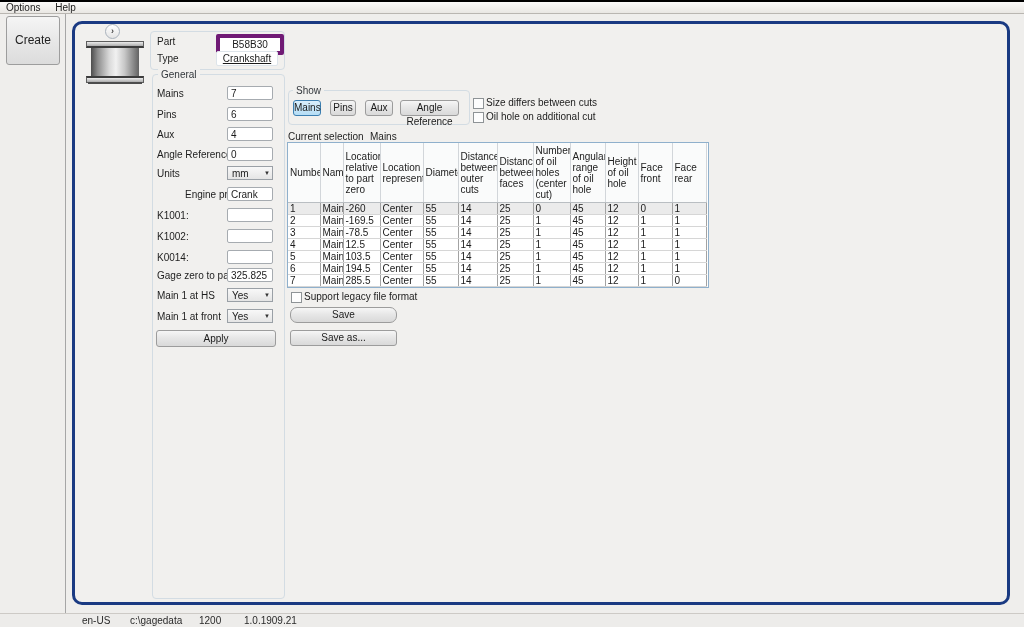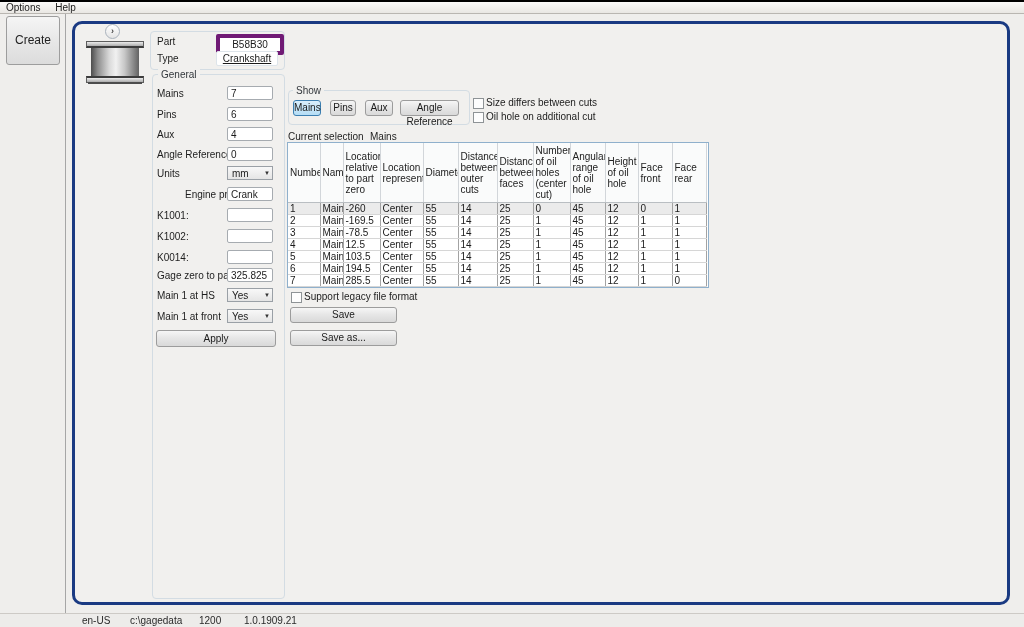--- a/index.html
+++ b/index.html
@@ -303,21 +303,21 @@
           <td>12</td>
           <td>1</td>
           <td>0</td>
         </tr>
       </tbody>
   </table>
 </div>
 
 <div class="checkbox" style="left:291px;top:292px;"></div>
 <span class="abs flabel" style="left:304px;top:291px;">Support legacy file format</span>
-<div class="btn" style="left:290px;top:307px;width:107px;height:16px;line-height:14px;">Save</div>
+<div class="btn" style="left:290px;top:307px;width:107px;height:16px;line-height:14px;border-radius:7px;">Save</div>
 <div class="btn" style="left:290px;top:330px;width:107px;height:16px;line-height:14px;">Save as...</div>
 
 <div class="abs statusbar">
   <span style="left:82px;">en-US</span>
   <span style="left:130px;">c:\gagedata</span>
   <span style="left:199px;">1200</span>
   <span style="left:244px;">1.0.1909.21</span>
 </div>
 
 </body></html>

